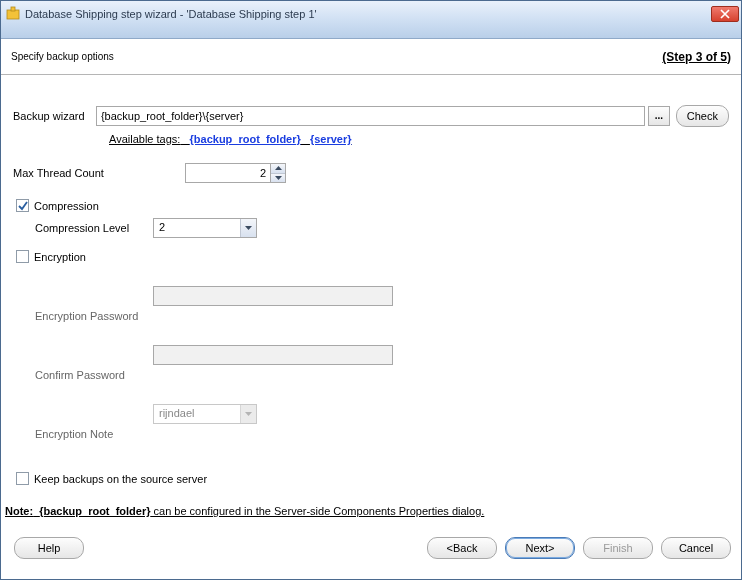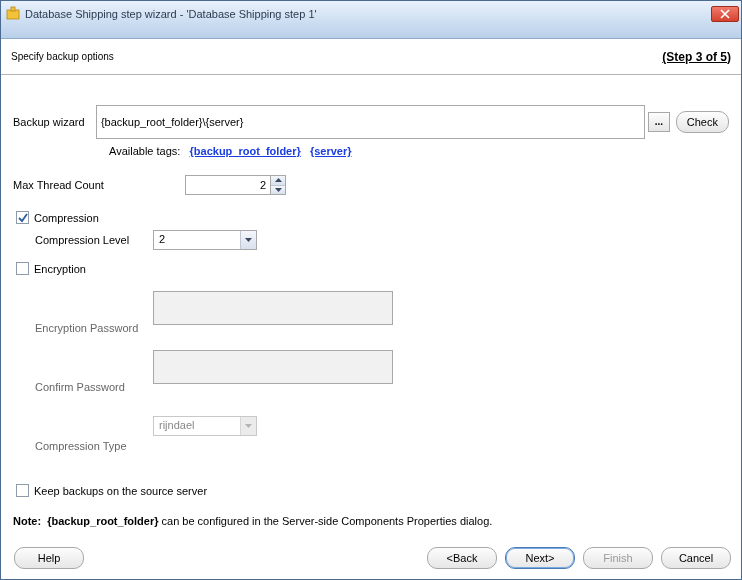--- a/index.html
+++ b/index.html
@@ -58,21 +58,21 @@
     overflow: auto;
   }
   .row { display: flex; align-items: center; margin-bottom: 6px; }
   .label { width: 84px; font-size: 11px; }
   .label-wide { width: 172px; font-size: 11px; }
   .label-ind { width: 140px; padding-left: 22px; font-size: 11px; color: #000; }
   .label-ind.grey { color: #666; margin-top: 41px; }
   .input-text {
     height: 20px;
     border: 1px solid #a8a8a8;
-    padding: 16px 4px;
+    padding: 2px 4px;
     font-size: 11px;
     font-family: Tahoma, Arial, sans-serif;
     background: #fff;
   }
   .input-text:disabled { background: #f1f1f1; color: #888; }
   .browse-btn {
     width: 22px; height: 20px;
     border: 1px solid #a8a8a8;
     background: linear-gradient(to bottom, #fdfdfd, #e6e6e6);
     margin-left: 3px;
@@ -86,21 +86,21 @@
     border: 1px solid #a8a8a8;
     background: linear-gradient(to bottom, #fdfdfd, #e6e6e6);
     border-radius: 10px;
     font-size: 11px;
     font-family: Tahoma, Arial, sans-serif;
     cursor: pointer;
     padding: 0 10px;
   }
   .btn:disabled { color: #9a9a9a; cursor: default; }
   .btn.focused { border: 1px solid #4a7bb7; box-shadow: 0 0 0 1px #7aaae0 inset; }
-  .tags-row { margin-left: 96px; font-size: 11px; margin-top: 6px; }
+  .tags-row { margin-left: 96px; font-size: 11px; margin-top: 6px; text-decoration: underline; }
   .tag-link { color: #1a3de0; text-decoration: underline; font-weight: bold; cursor: pointer; }
   .spinner-wrap {
     display: flex; align-items: stretch;
     height: 20px;
   }
   .spinner-input {
     width: 86px;
     border: 1px solid #a8a8a8;
     text-align: right;
     padding: 2px 4px;
@@ -145,26 +145,27 @@
     border: 1px solid #8f9ba8;
     background: #fff;
     margin-right: 5px;
     display: flex; align-items: center; justify-content: center;
     cursor: pointer;
   }
   .chk.checked svg { width: 10px; height: 10px; display: block; }
   .chk:not(.checked) svg { display: none; }
   .section-gap { height: 18px; }
   .footer-note {
-    padding: 0 12px 14px 12px;
-    font-size: 11px;
+    padding: 0 12px 14px 4px;
+    font-size: 11px;
+    text-decoration: underline;
   }
   .button-bar {
     display: flex;
-    padding: 6px 10px 10px 10px;
+    padding: 6px 10px 20px 10px;
     align-items: center;
   }
   .button-bar .spacer { flex: 1; }
   .button-bar .btn { width: 70px; margin-left: 8px; }
   .button-bar .btn.help { margin-left: 3px; }
   .pw-input { width: 240px; }
 </style>
 </head>
 <body>
 
@@ -264,21 +265,21 @@
       <span class="label-ind grey">Encryption Password</span>
       <input class="input-text pw-input" type="password" disabled="" style="">
     </div>
 
     <div class="row">
       <span class="label-ind grey">Confirm Password</span>
       <input class="input-text pw-input" type="password" disabled="" style="">
     </div>
 
     <div class="row">
-      <span class="label-ind grey">Compression Type</span>
+      <span class="label-ind grey">Encryption Note</span>
       <div class="combo disabled">
         <div class="combo-val">rijndael</div>
         <div class="combo-btn">
           <svg viewBox="0 0 7 4" width="7" height="4">
               <path d="M0 0 L3.5 4 L7 0 Z" fill="#b4b4b4"></path>
             </svg>
         </div>
       </div>
     </div>
 

